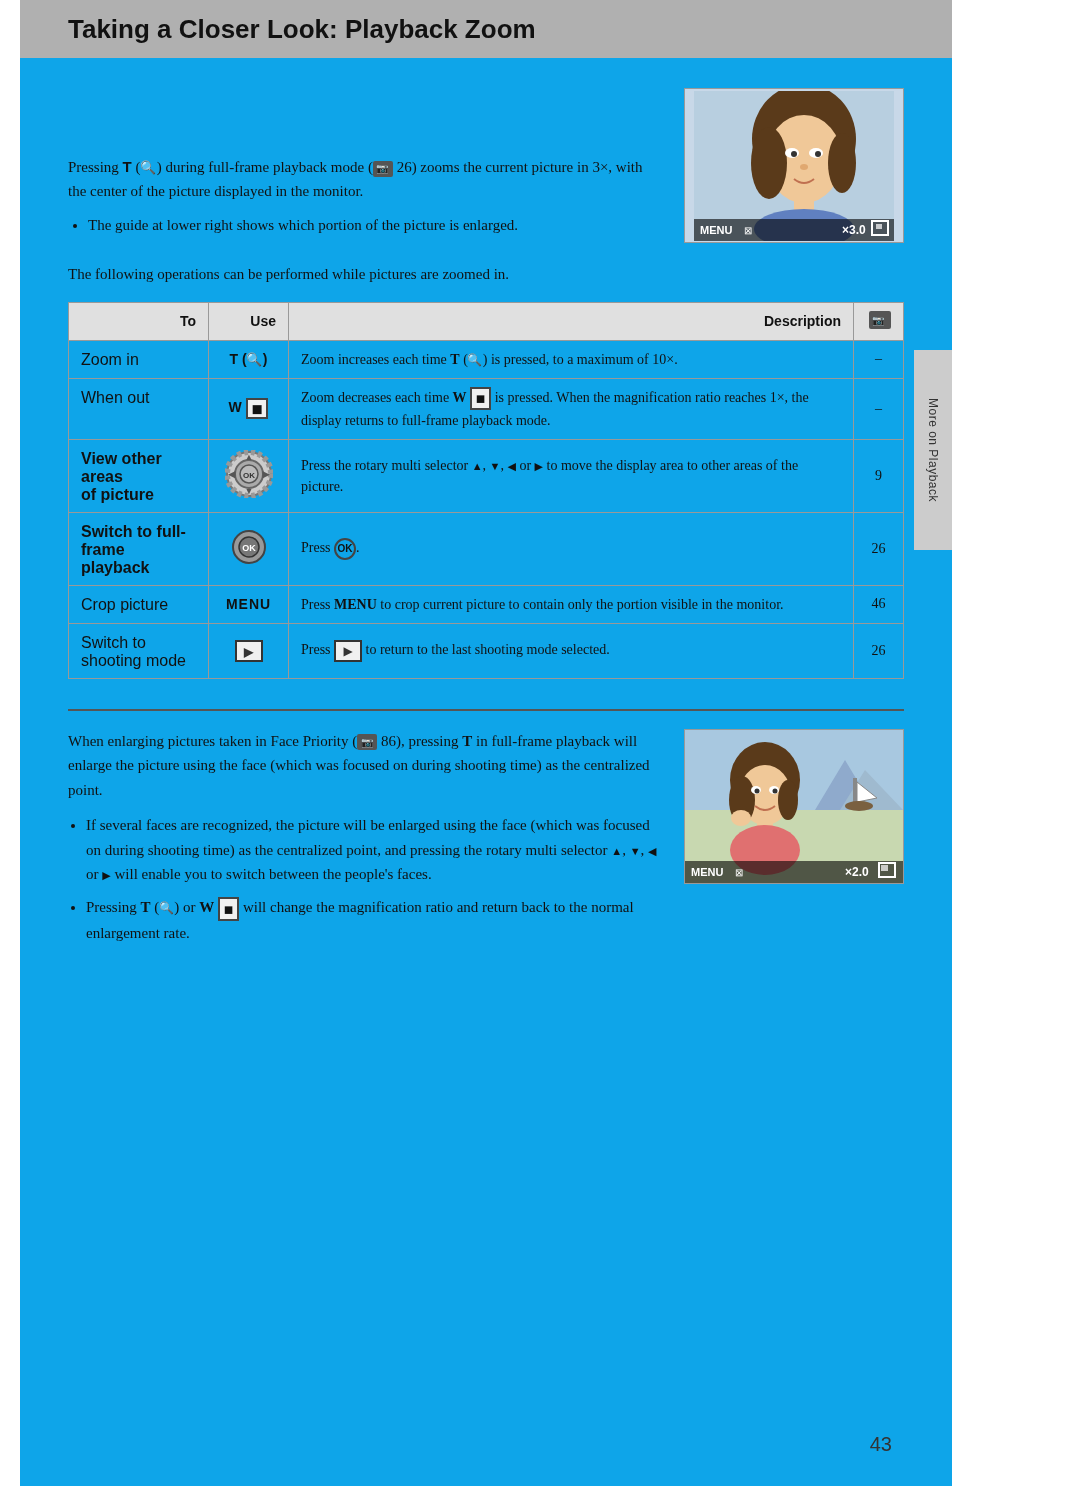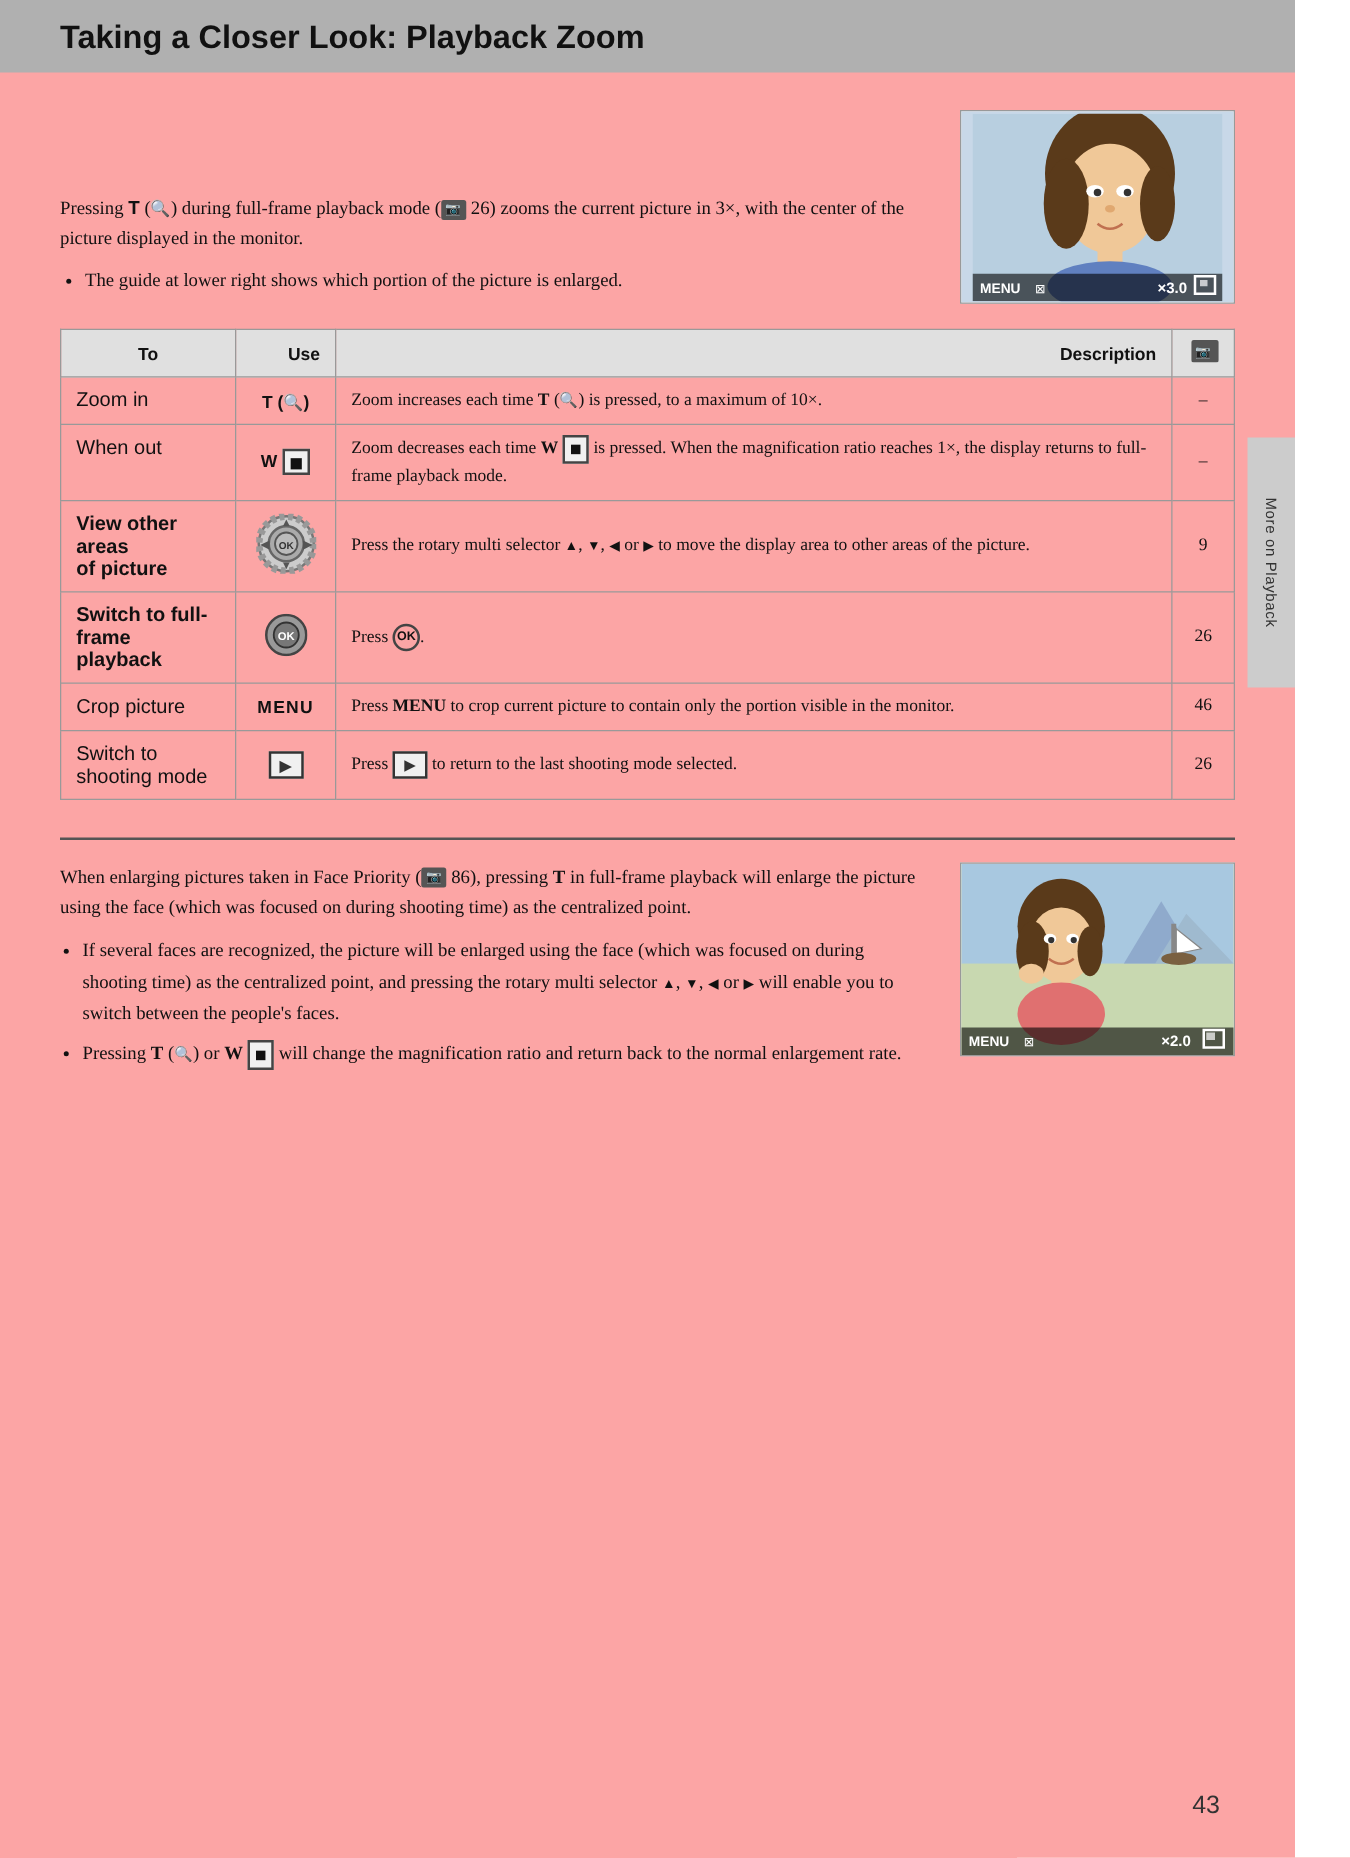--- a/index.html
+++ b/index.html
@@ -6,25 +6,26 @@
     body {
       font-family: 'Times New Roman', Times, serif;
       font-size: 15px;
       background: #fff;
       color: #111;
       width: 1080px;
       min-height: 1486px;
       position: relative;
     }
     .page-container {
-      width: 1036px;
+      width: 932px;
       min-height: 1486px;
-      background: #fca5a5;
+      background: #0ea5e9;
       padding: 0;
       position: relative;
+      margin-left: 20px;
     }
     
     .header-bar {
       background: #b0b0b0;
       height: 58px;
       display: flex;
       align-items: center;
       padding: 0 48px;
     }
     .header-title {
@@ -98,21 +99,21 @@
       vertical-align: middle;
     }
     .ops-table thead th {
       background: #e0e0e0;
       font-weight: bold;
       font-family: Arial, sans-serif;
       font-size: 14px;
       text-align: right;
     }
     .ops-table thead th:first-child {
-      text-align: center;
+      text-align: right;
     }
     .ops-table td:first-child {
       width: 140px;
       font-family: Arial, sans-serif;
       font-size: 16px;
       vertical-align: top;
       padding-top: 10px;
     }
     .ops-table td:nth-child(2) {
       width: 80px;
@@ -338,20 +339,21 @@
 
             <text x="148" y="143" font-family="Arial" font-size="12" font-weight="bold" fill="white">×3.0</text>
             <rect x="178" y="130" width="16" height="14" stroke="white" stroke-width="2" fill="none"></rect>
 
             <rect x="182" y="133" width="6" height="5" fill="white" opacity="0.7"></rect>
           </svg>
         </div>
       </div>
     </div>
 
+    <p class="operations-text">The following operations can be performed while pictures are zoomed in.</p>
 
     <table class="ops-table">
       <thead>
         <tr>
           <th>To</th>
           <th>Use</th>
           <th>Description</th>
           <th>
             <svg width="22" height="18" viewBox="0 0 22 18">
               <rect width="22" height="18" rx="2" fill="#555"></rect>

